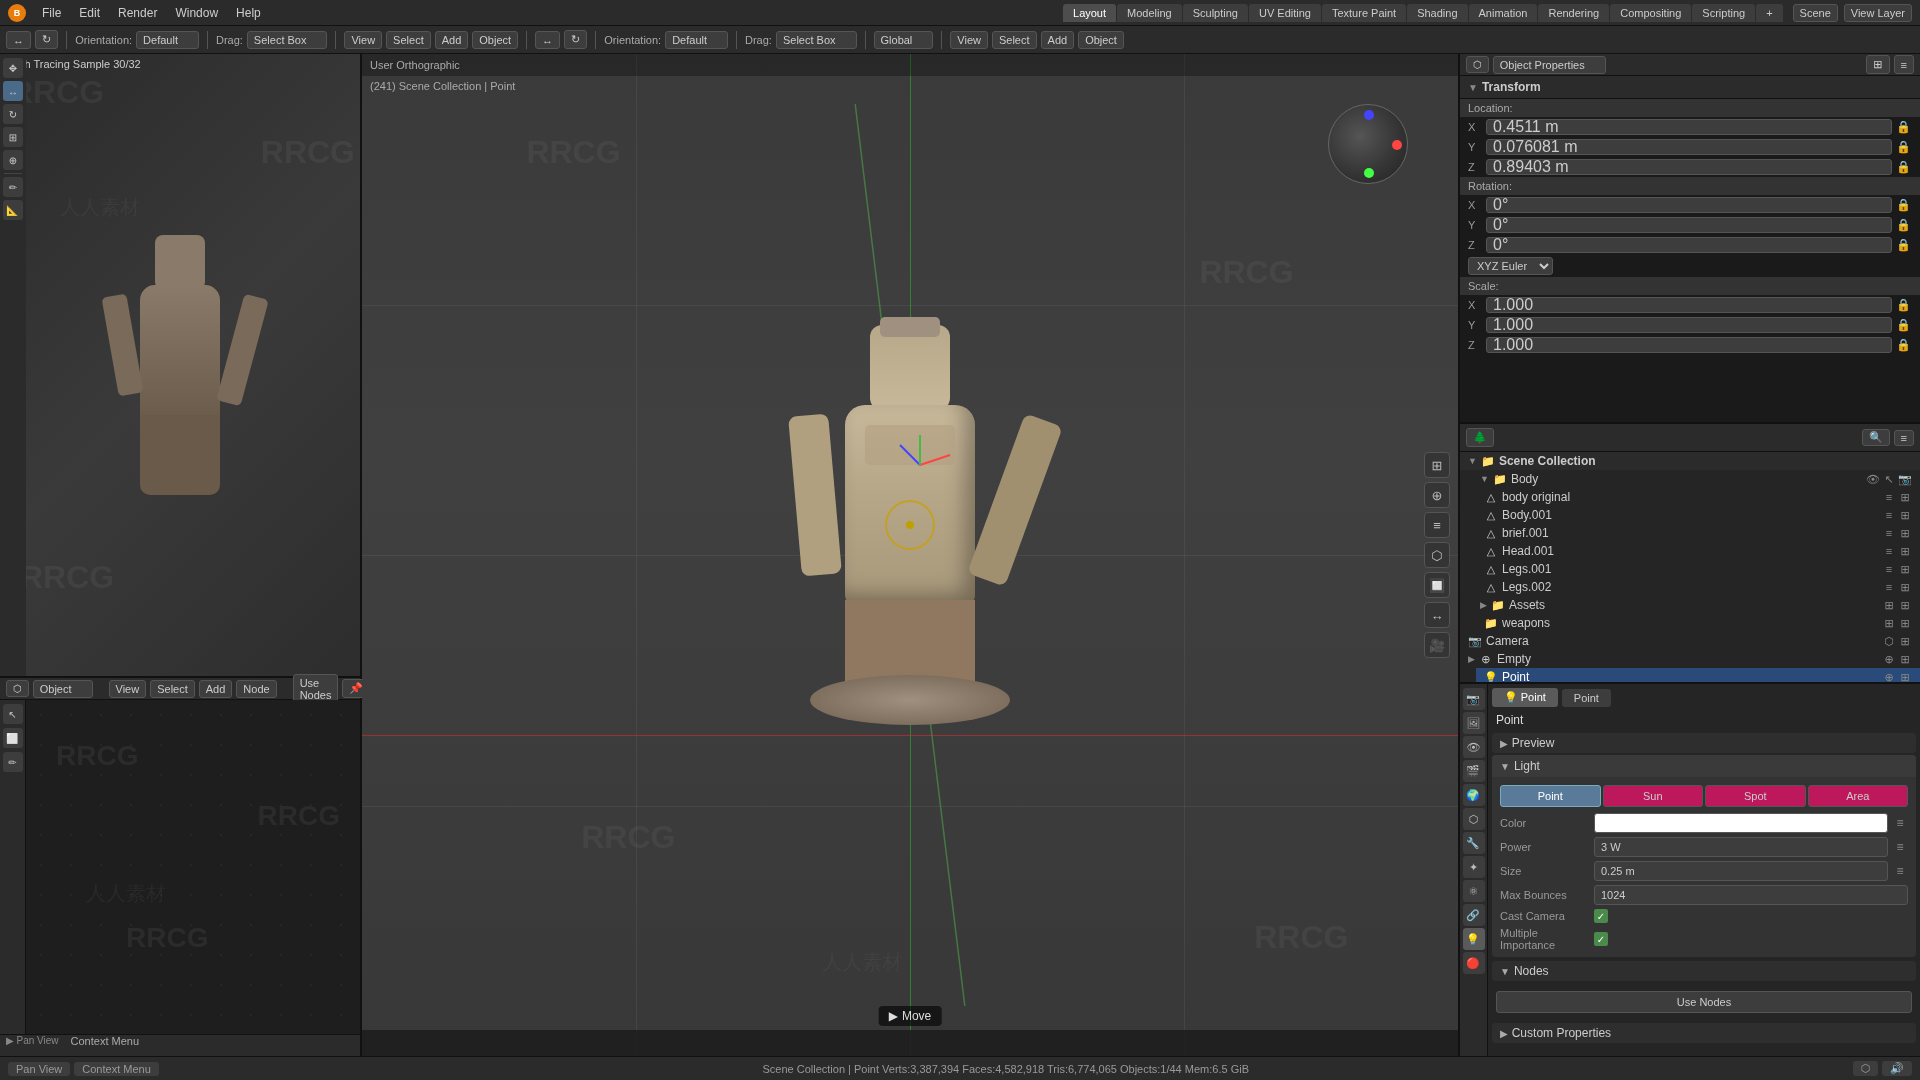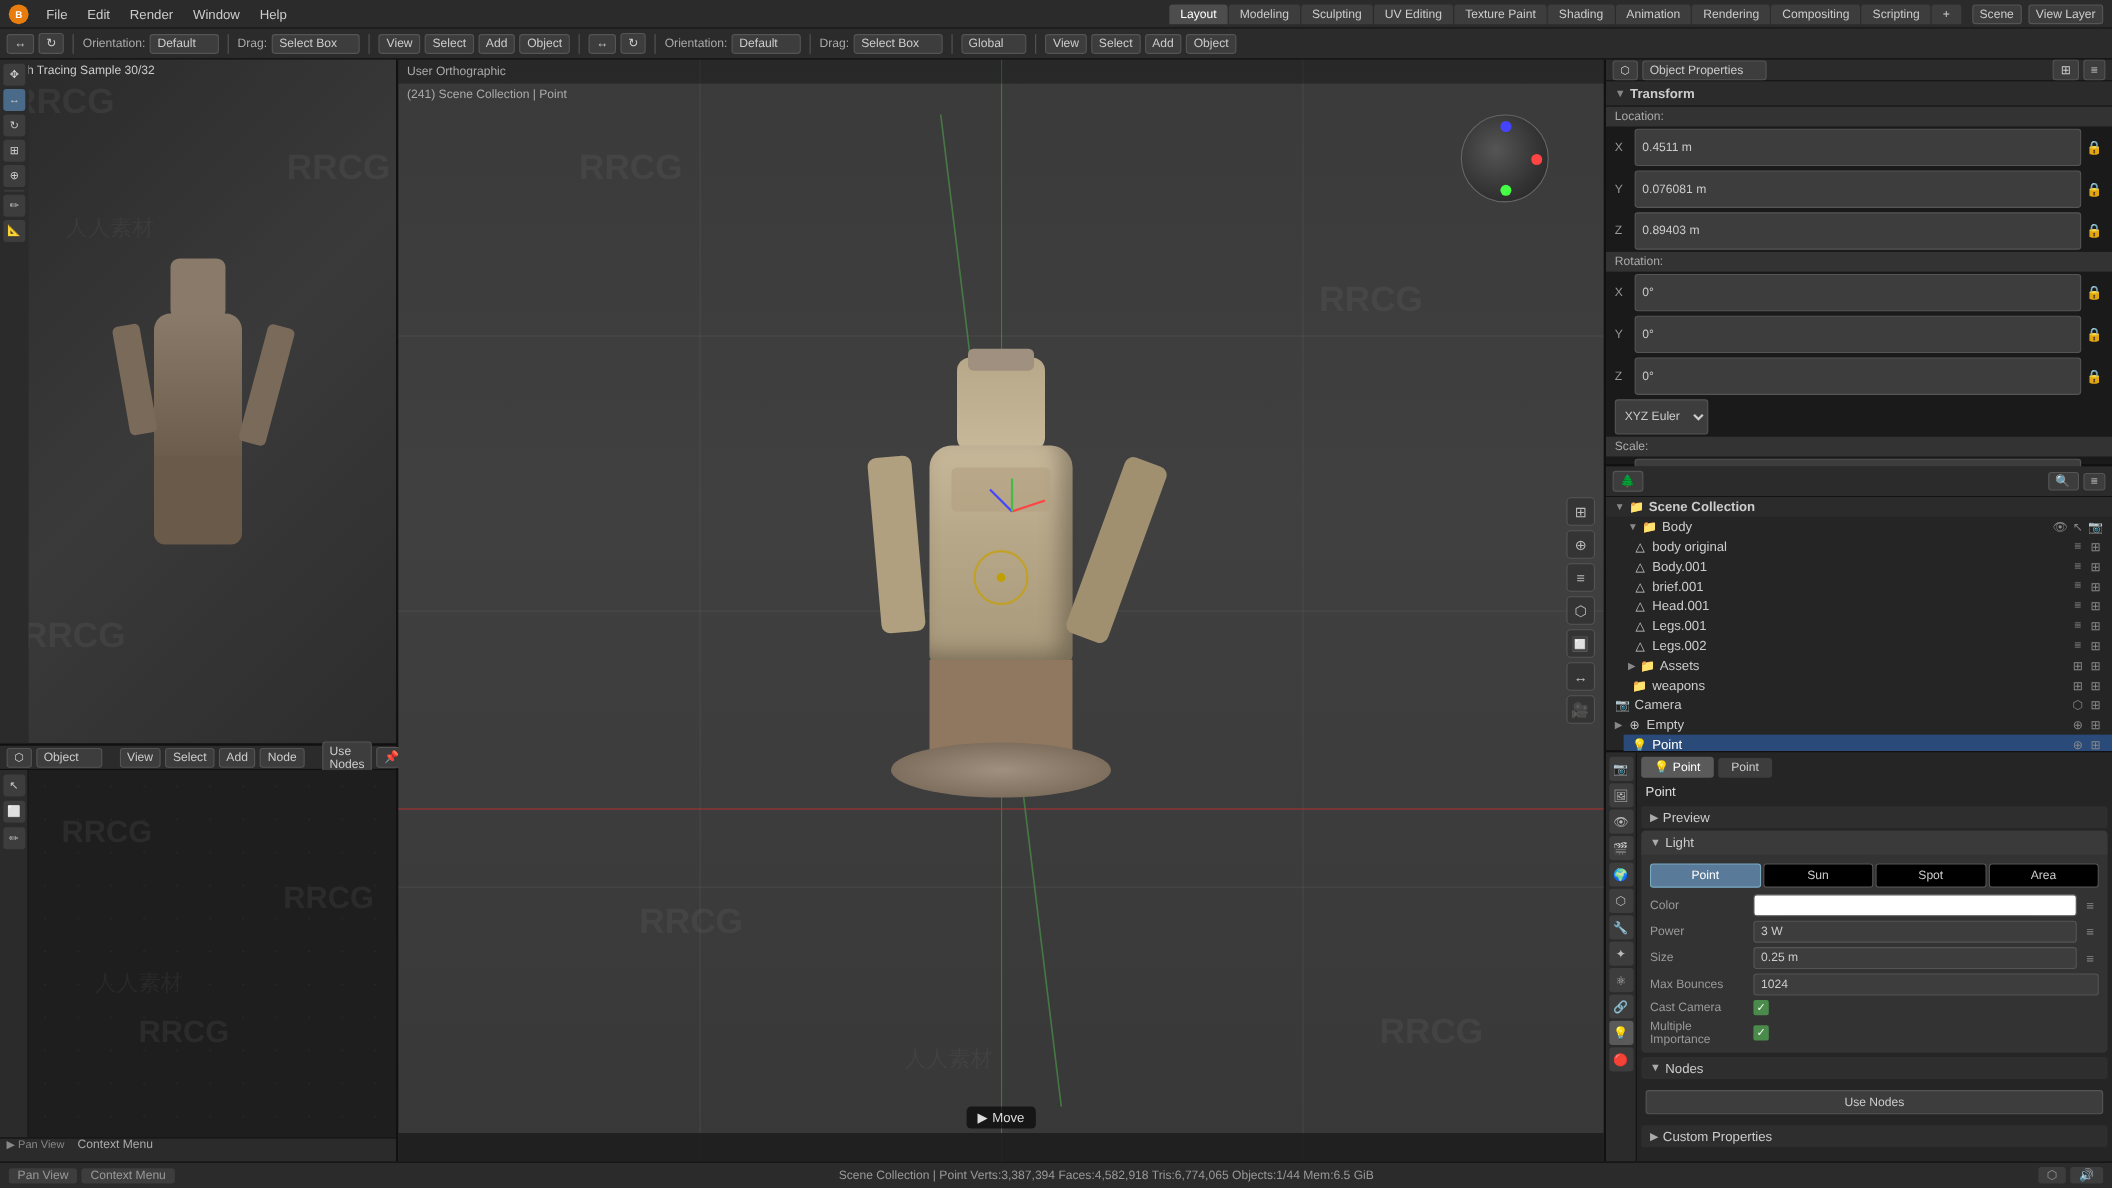--- a/index.html
+++ b/index.html
@@ -495,22 +495,22 @@
       font-size: 11px;
       color: #999;
     }
     .prop-input {
       flex: 1;
       background: #3d3d3d;
       border: 1px solid #555;
       border-radius: 3px;
       padding: 1px 6px;
       color: #ccc;
-      font-size: 11px;
-      height: 34px;
+      font-size: 16px;
+      height: 16px;
     }
     .prop-lock-btn {
       width: 16px; height: 16px;
       cursor: pointer;
       color: #888;
       font-size: 12px;
       display: flex; align-items: center; justify-content: center;
     }
     .prop-section-header {
       background: #333;
@@ -524,21 +524,21 @@
       padding: 2px 8px;
       gap: 4px;
     }
     .xyz-euler-select {
       background: #3d3d3d;
       border: 1px solid #555;
       border-radius: 3px;
       padding: 1px 4px;
       color: #ccc;
       font-size: 11px;
-      height: 32px;
+      height: 18px;
     }
     .collection-header {
       display: flex; align-items: center;
       padding: 2px 8px;
       background: #2b2b2b;
       font-size: 12px;
       font-weight: bold;
     }
     .collection-item {
       display: flex; align-items: center;
@@ -655,21 +655,21 @@
     .prop-block-content {
       padding: 4px 8px;
     }
     .light-type-btns {
       display: flex; gap: 2px;
       margin: 4px 0;
     }
     .light-type-btn {
       flex: 1;
       padding: 4px 6px;
-      background: #000000;
+      background: #be185d;
       border: 1px solid #555;
       border-radius: 3px;
       cursor: pointer;
       font-size: 11px;
       color: #ccc;
       text-align: center;
     }
     .light-type-btn.active {
       background: #5a7a9a;
       border-color: #7aaac0;

